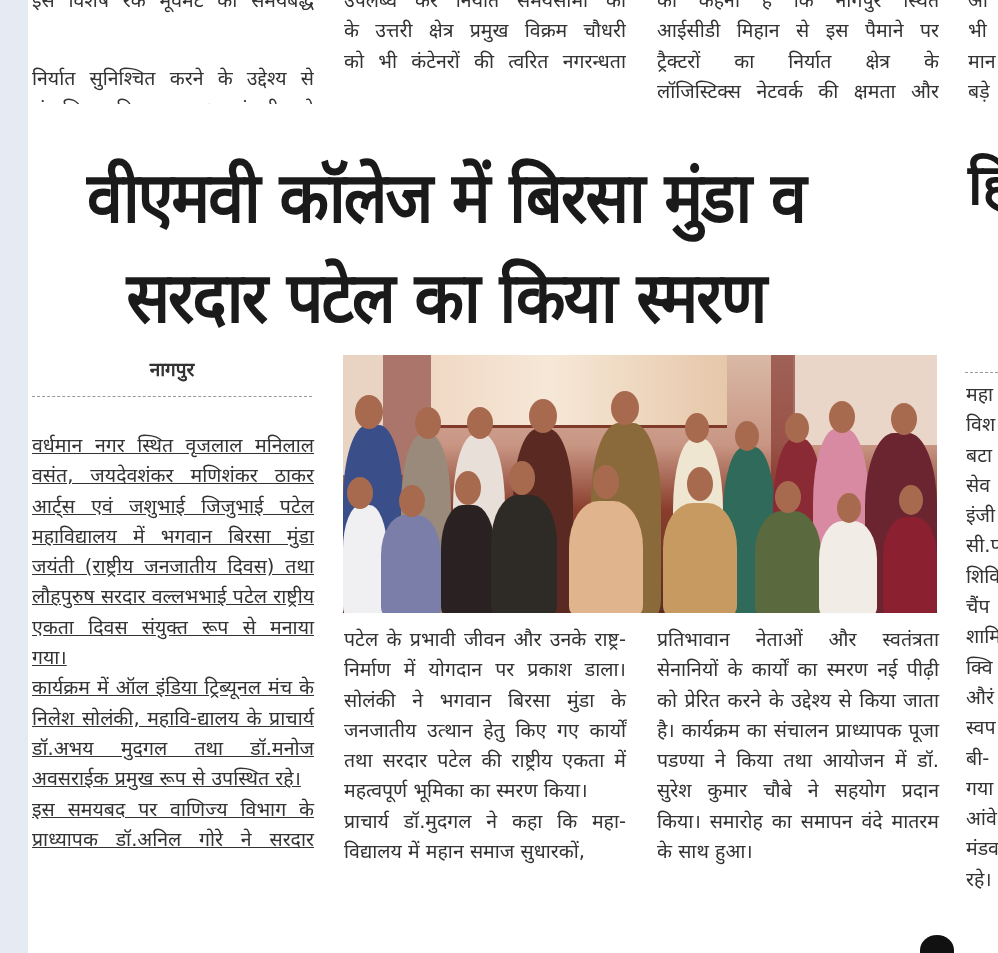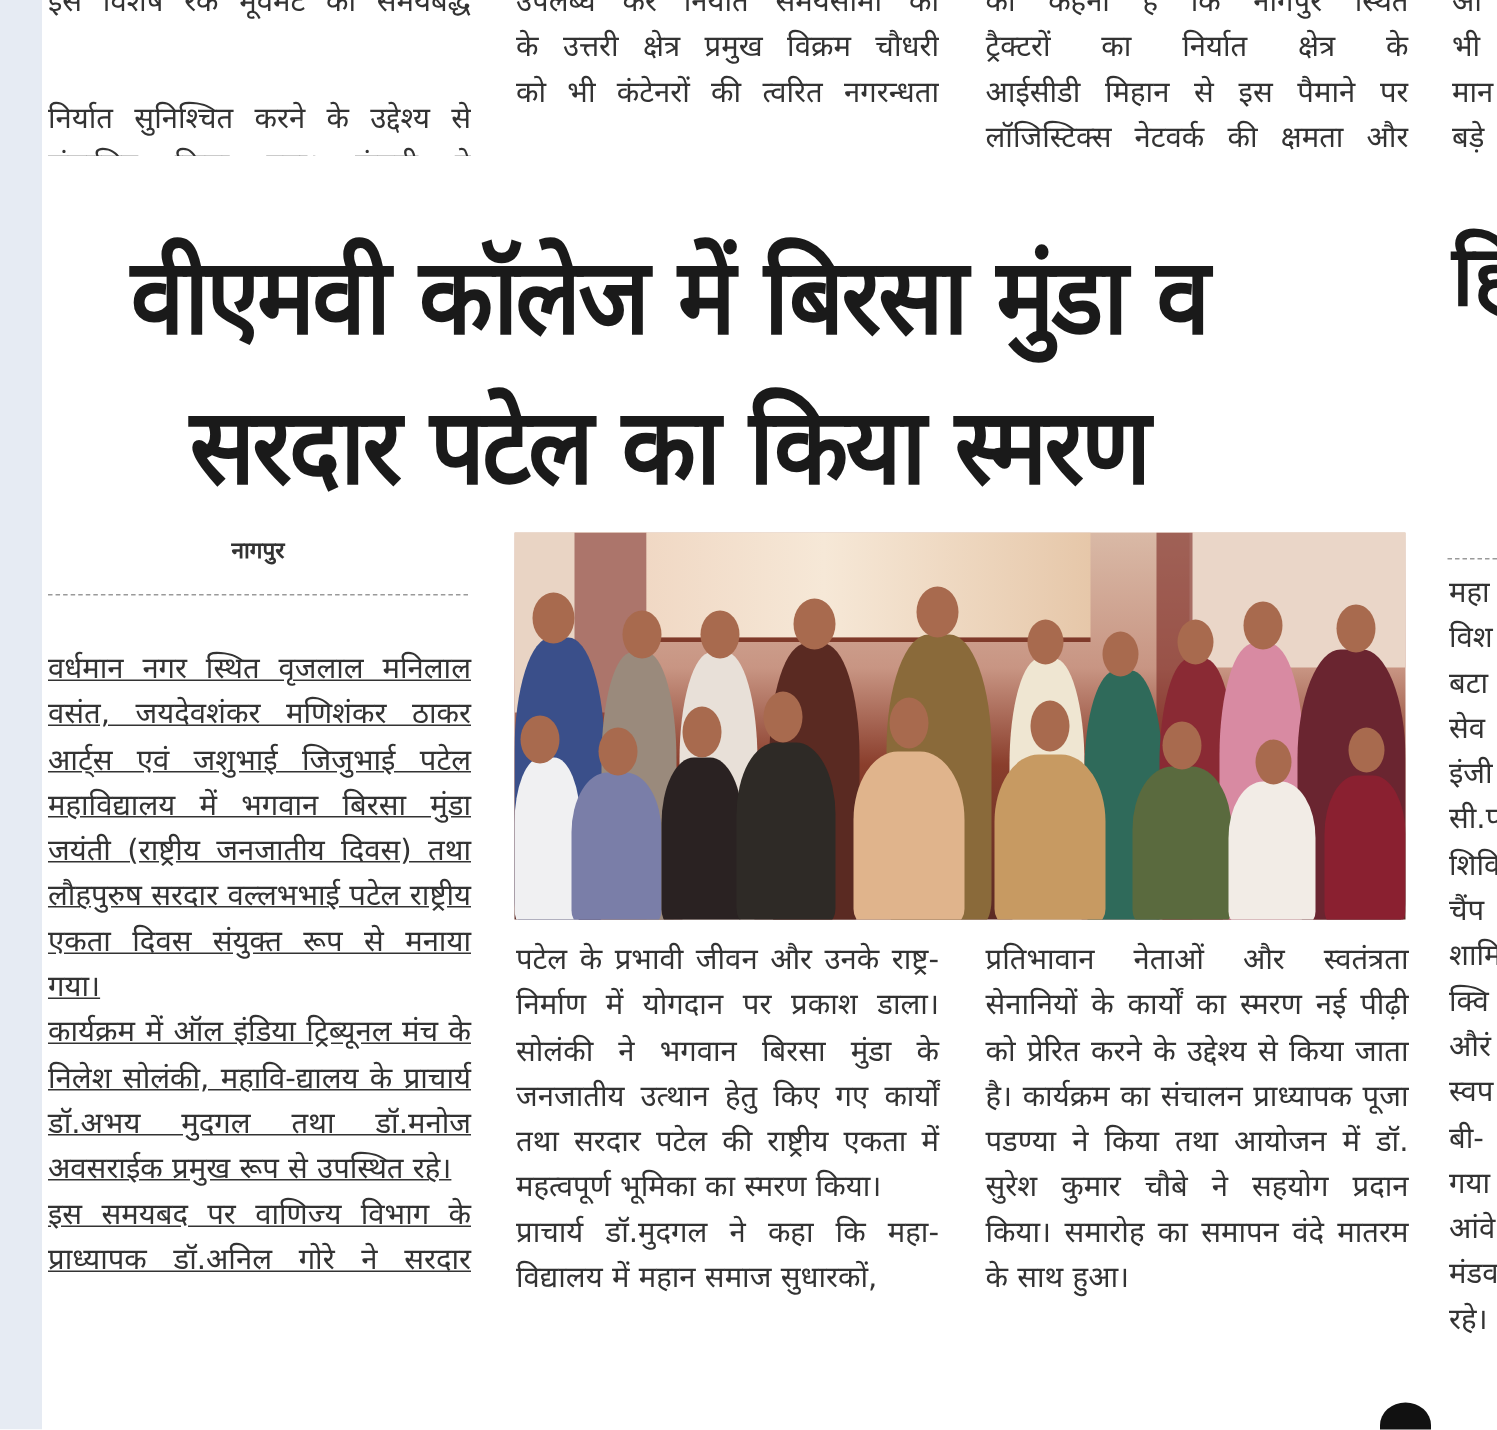--- a/index.html
+++ b/index.html
@@ -37,21 +37,21 @@
     transform-origin: left top;
   }
   .headline .line { display: block; white-space: nowrap; }
   .headline-right {
     position: absolute; left: 968px; top: 150px;
     font-weight: bold; font-size: 56px; line-height: 70px;
     color: #1a1a1a; white-space: nowrap;
   }
   .dateline {
     position: absolute; left: 32px; top: 356px; width: 280px;
-    text-align: center; font-size: 15px; font-weight: bold; color: #333;
+    text-align: center; font-size: 19px; font-weight: bold; color: #333;
   }
   .dotted {
     position: absolute; height: 0; border-top: 1px dashed #9a9a9a;
   }
   .photo {
     position: absolute; left: 343px; top: 355px; width: 594px; height: 258px;
     overflow: hidden;
     background: linear-gradient(180deg, #d9b9a6 0%, #c89583 35%, #8a3e2c 60%, #5b2a24 100%);
   }
   .photo .screen {
@@ -84,22 +84,22 @@
   <p style="text-align-last:justify;margin-top:48px;">निर्यात सुनिश्चित करने के उद्देश्य से</p>
   <p style="text-align-last:justify;">संचालित किया गया। कंपनी ने</p>
 </div>
 <div class="col top-col" style="left:344px; width:282px;">
   <p style="text-align-last:justify;">उपलब्ध कर निर्यात समयसीमा का</p>
   <p style="text-align-last:justify;">के उत्तरी क्षेत्र प्रमुख विक्रम चौधरी</p>
   <p style="text-align-last:justify;">को भी कंटेनरों की त्वरित नगरन्धता</p>
 </div>
 <div class="col top-col" style="left:657px; width:282px;">
   <p style="text-align-last:justify;">का कहना है कि नागपुर स्थित</p>
+  <p style="text-align-last:justify;">आईसीडी मिहान से इस पैमाने पर</p>
   <p style="text-align-last:justify;">ट्रैक्टरों का निर्यात क्षेत्र के</p>
-  <p style="text-align-last:justify;">आईसीडी मिहान से इस पैमाने पर</p>
   <p style="text-align-last:justify;">लॉजिस्टिक्स नेटवर्क की क्षमता और</p>
 </div>
 <div class="col top-col" style="left:968px; width:40px; text-align:left;">
   <p>आ</p>
   <p>भी</p>
   <p>मान</p>
   <p>बड़े</p>
 </div>
 
 <div class="headline">

